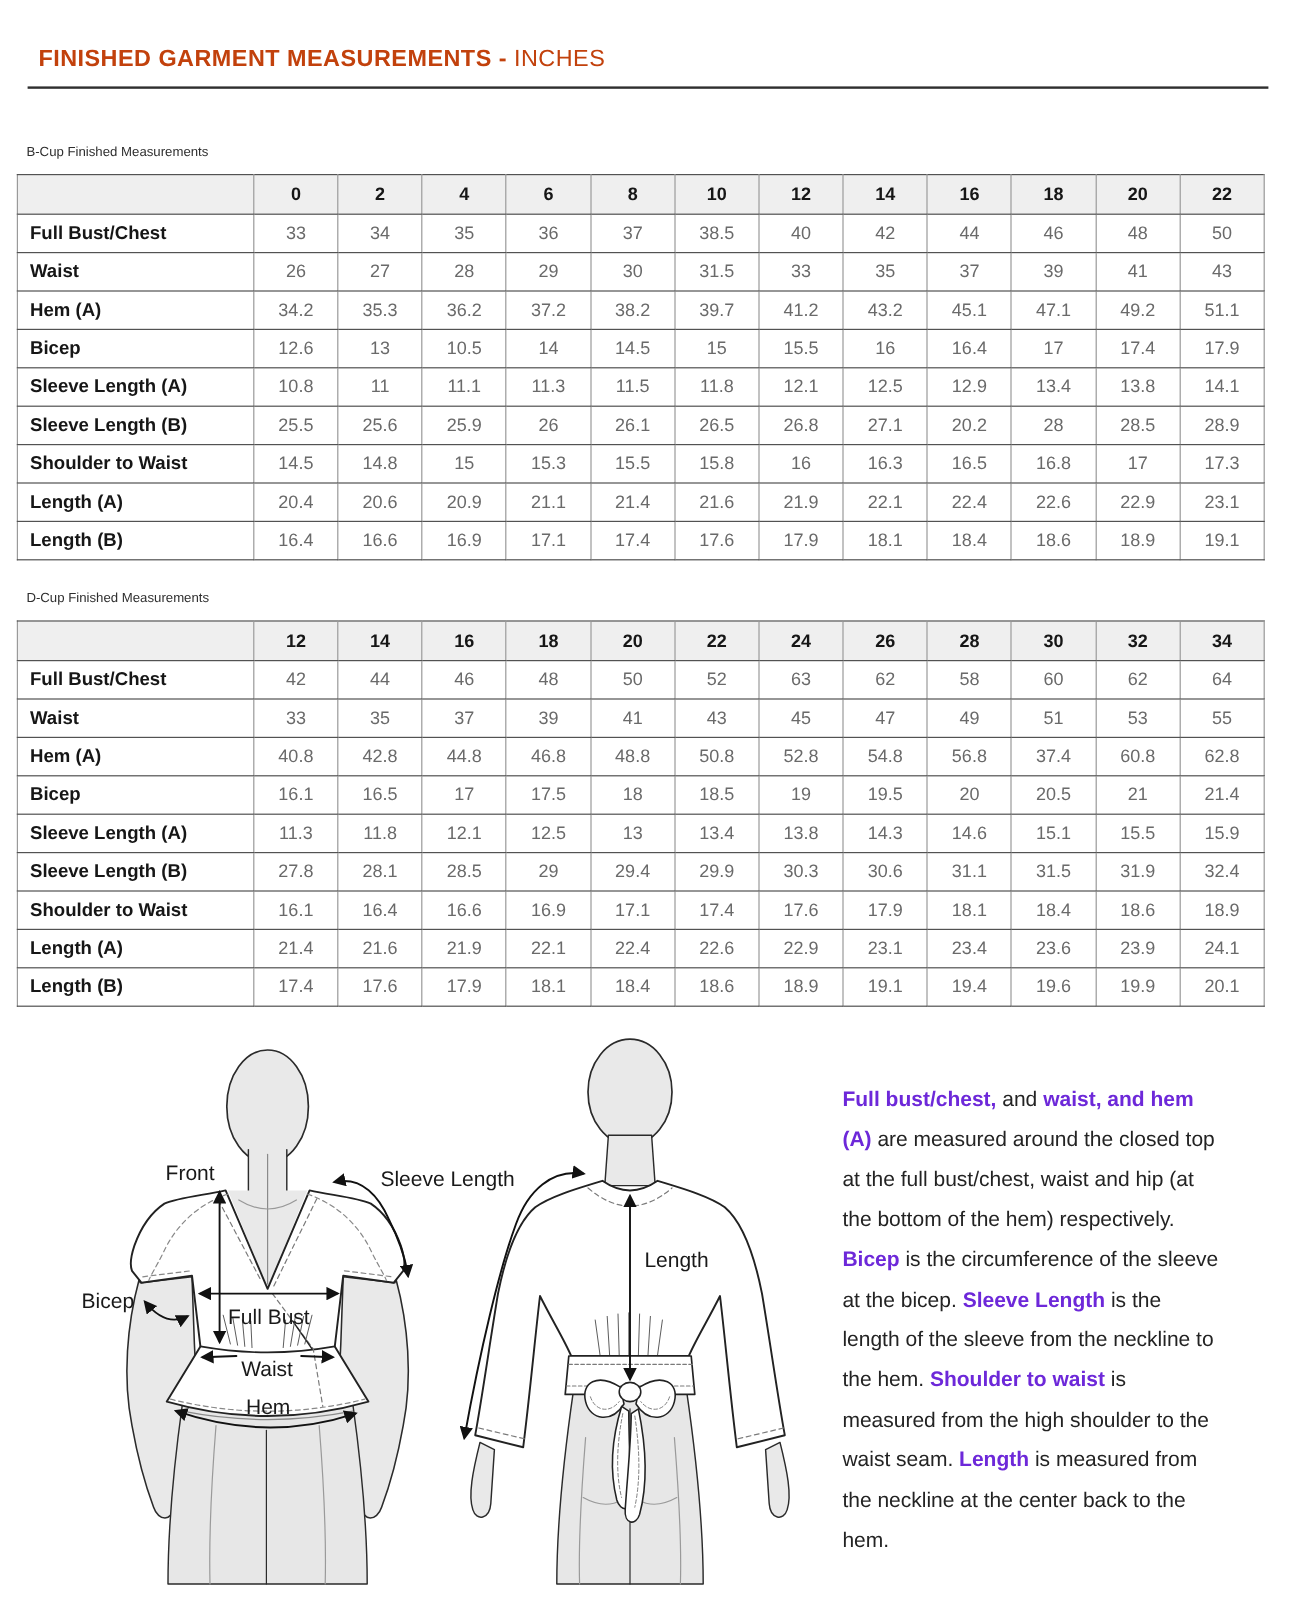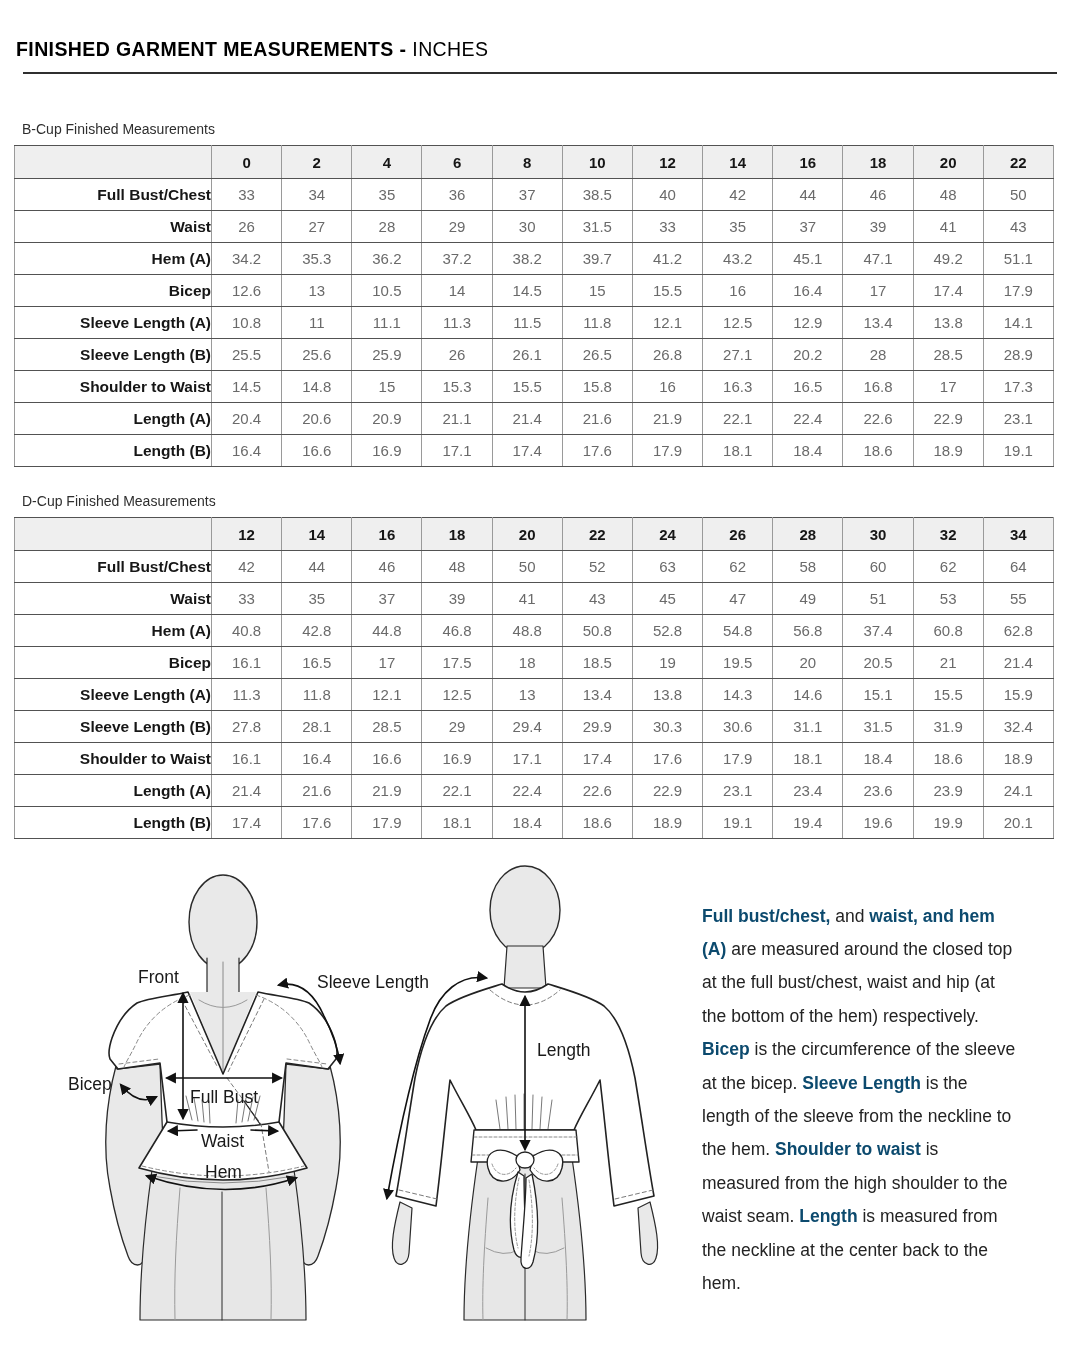--- a/index.html
+++ b/index.html
@@ -1,44 +1,44 @@
 <!DOCTYPE html>
 <html><head>
 <meta charset="utf-8">
 <style>
   html,body { margin:0; padding:0; }
   body {
     width:1080px; height:1350px; position:relative; background:#ffffff;
     font-family:"Liberation Sans","DejaVu Sans",sans-serif; color:#191919;
     overflow:hidden;
   }
-  .title { position:absolute; left:16px; top:38px; font-size:19.5px; letter-spacing:.4px; color:#000000; }
+  .title { position:absolute; left:32px; top:38px; font-size:19.5px; letter-spacing:.4px; color:#c2410c; }
   .title .bold { font-weight:700; }
   .title .light { font-weight:400; }
   .rule { position:absolute; left:23px; width:1034px; top:72px; border-bottom:2px solid #2f2f2f; }
-  .caption { position:absolute; left:22px; font-size:14px; color:#2e2e2e; }
+  .caption { position:absolute; left:22px; font-size:11px; color:#2e2e2e; }
   #caption-b { top:121px; }
   #caption-d { top:493px; }
   table.mtable { position:absolute; left:14px; width:1040px; border-collapse:collapse; table-layout:fixed; font-size:15px; }
   #table-b { top:145px; }
   #table-d { top:517px; }
   .mtable col.lab { width:197px; }
   .mtable th, .mtable td {
     border-left:1px solid #9a9a9a; border-right:1px solid #9a9a9a;
     border-top:1px solid #525252; border-bottom:1px solid #525252;
     height:31px; padding:0; text-align:center; vertical-align:middle;
   }
   .mtable thead th { background:#efefef; font-weight:700; color:#161616; height:32px; }
   .mtable thead th.corner { background:#efefef; }
-  .mtable tbody th { text-align:right; padding-left:27px; font-weight:700; color:#161616; font-size:15.5px; }
+  .mtable tbody th { text-align:left; padding-left:10px; font-weight:700; color:#161616; font-size:15.5px; }
   .mtable tbody td { color:#6a6a6a; }
   #figure { position:absolute; left:40px; top:858px; }
   #figure svg text { font-size:17.5px; fill:#191919; font-family:"Liberation Sans","DejaVu Sans",sans-serif; }
   #description { position:absolute; left:702px; top:882px; width:318px; font-size:17.5px; line-height:33.4px; color:#232323; }
-  #description strong { font-weight:700; color:#0c4a6e; }
+  #description strong { font-weight:700; color:#6d28d9; }
 </style>
 </head>
 <body>
 
 <div class="title">
   <span class="bold">FINISHED GARMENT MEASUREMENTS -</span><span class="light"> INCHES</span>
 </div>
 <div class="rule"></div>
 
 <div class="caption" id="caption-b">B-Cup Finished Measurements</div>

